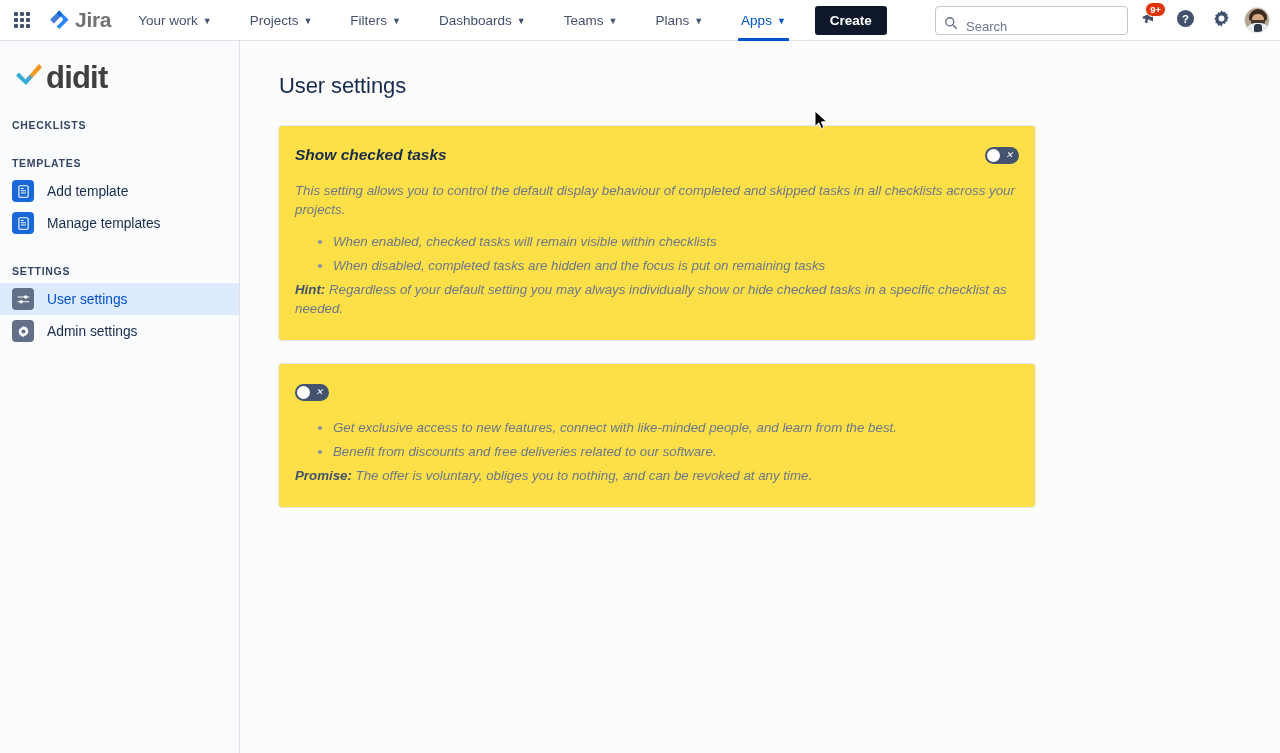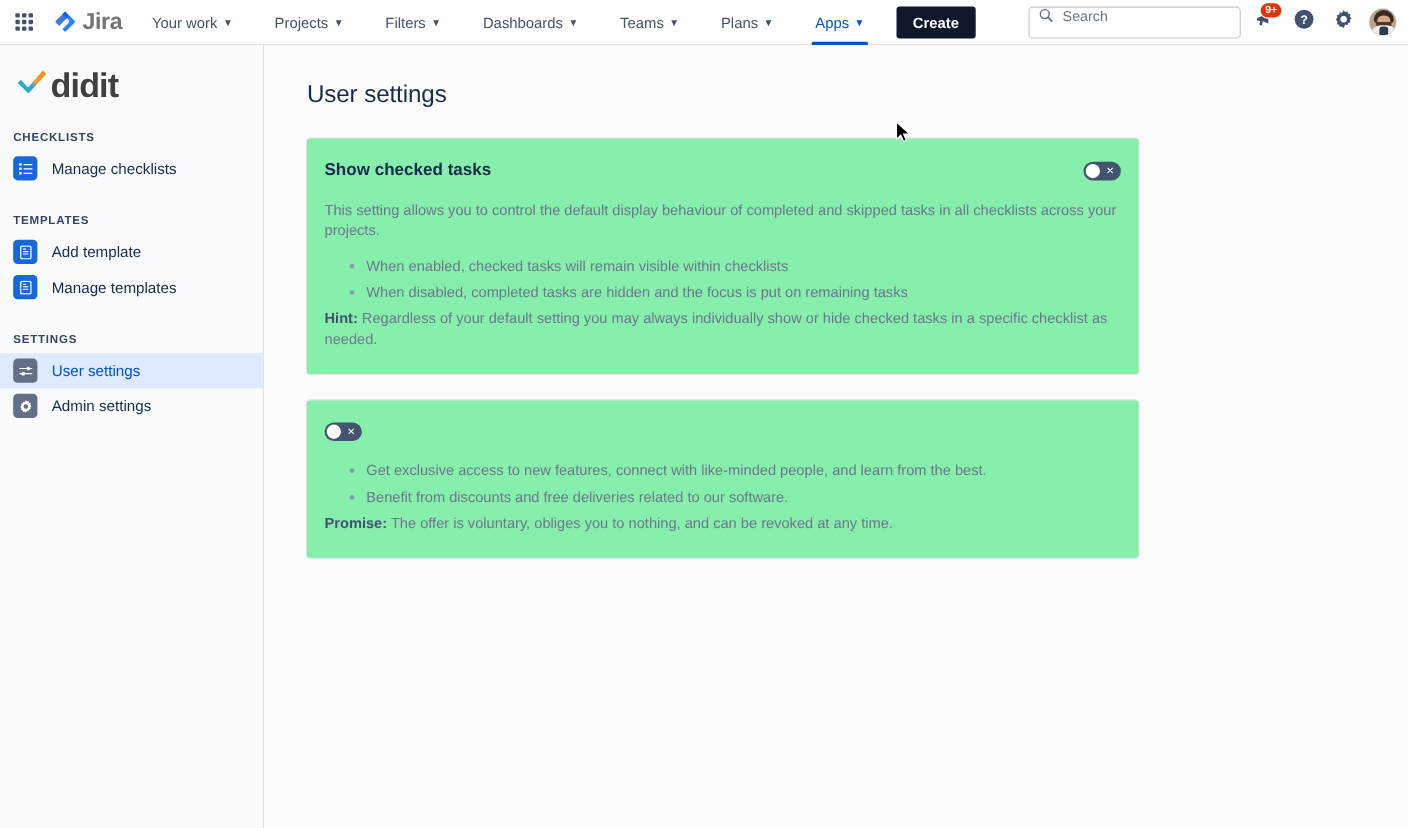--- a/index.html
+++ b/index.html
@@ -45,21 +45,21 @@
   }
   .create-btn {
     background: #0f172a; color: #fff;
     font-size: 13.5px; font-weight: 600; padding: 7px 15px;
     border: none; border-radius: 3px; cursor: pointer;
   }
 
   .nav-right { margin-left: auto; display: flex; align-items: center; padding-right: 10px; }
   .search-box {
     width: 193px; height: 29px; border: 1px solid #c1c7d0; border-radius: 4px;
-    display: flex; align-items: flex-start; padding: 0 8px; background: #fff; cursor: text;
+    display: flex; align-items: flex-end; padding: 0 8px; background: #fff; cursor: text;
   }
   .search-box .placeholder { font-size: 13px; color: #6b778c; margin-left: 8px; }
   .icon-btn {
     width: 30px; height: 30px; margin-left: 6px; border-radius: 50%;
     display: flex; align-items: center; justify-content: center;
     cursor: pointer; position: relative;
   }
   .badge {
     position: absolute; top: -3px; right: -2px;
     background: #de350b; color: #fff; font-size: 9.5px; font-weight: 700;
@@ -109,22 +109,23 @@
   #main {
     position: absolute; top: 41px; left: 240px;
     width: 1040px; height: 712px; background: #fcfcfc; overflow: hidden;
   }
   .page-title {
     font-size: 22px; color: #172b4d; font-weight: 400;
     padding: 32px 0 0 39px; letter-spacing: -0.1px;
   }
   .card {
     margin: 0 0 0 38px; width: 758px;
-    background: #86efac; border: 1px solid #e4e6ea; border-radius: 4px;
+    background: #fde047; border: 1px solid #e4e6ea; border-radius: 4px;
     padding: 20px 16px 22px 16px;
+    font-style: italic;
   }
   .card + .card { margin-top: 22px; }
   .card-head { display: flex; align-items: center; justify-content: space-between; }
   .card-title { font-size: 15.5px; font-weight: 700; color: #172b4d; }
   .toggle {
     width: 34px; height: 17px; border-radius: 10px;
     background: #44546f; position: relative; cursor: pointer; flex: 0 0 auto;
   }
   .toggle .knob {
     position: absolute; top: 2px; left: 2px; width: 13px; height: 13px;
@@ -269,33 +270,20 @@
             </linearGradient>
           </defs>
           <path d="M4 16.5 L7 13.5 L13.5 20.5 L27 5 L30 8.2 L14 26 Z" fill="url(#ckg)"></path>
         </svg>
       </span>
       <span class="brand-text">didit</span>
     </div>
   </div>
 
   <div class="sec-label">CHECKLISTS</div>
-  <div class="nav-row">
-    <span class="sq-icon sq-blue">
-      <svg width="13" height="13" viewBox="0 0 14 14">
-        <rect x="0.5" y="1.5" width="2.4" height="2.4" rx="0.5" fill="#fff"></rect>
-        <rect x="4.6" y="2.2" width="8.9" height="1.2" rx="0.6" fill="#fff"></rect>
-        <rect x="0.5" y="5.8" width="2.4" height="2.4" rx="0.5" fill="#fff"></rect>
-        <rect x="4.6" y="6.5" width="8.9" height="1.2" rx="0.6" fill="#fff"></rect>
-        <rect x="0.5" y="10.1" width="2.4" height="2.4" rx="0.5" fill="#fff"></rect>
-        <rect x="4.6" y="10.8" width="8.9" height="1.2" rx="0.6" fill="#fff"></rect>
-      </svg>
-    </span>
-    <span class="nav-label">Manage checklists</span>
-  </div>
 
   <div class="sec-label">TEMPLATES</div>
   <div class="nav-row">
     <span class="sq-icon sq-blue">
       <svg width="13" height="13" viewBox="0 0 14 14">
         <rect x="2" y="0.8" width="10" height="12.4" rx="1.2" fill="none" stroke="#fff" stroke-width="1.2"></rect>
         <rect x="4" y="3.2" width="3.2" height="1.1" rx="0.4" fill="#fff"></rect>
         <rect x="4" y="5.6" width="5.6" height="1.1" rx="0.4" fill="#fff"></rect>
         <rect x="4" y="8" width="5.6" height="1.1" rx="0.4" fill="#fff"></rect>
       </svg>

